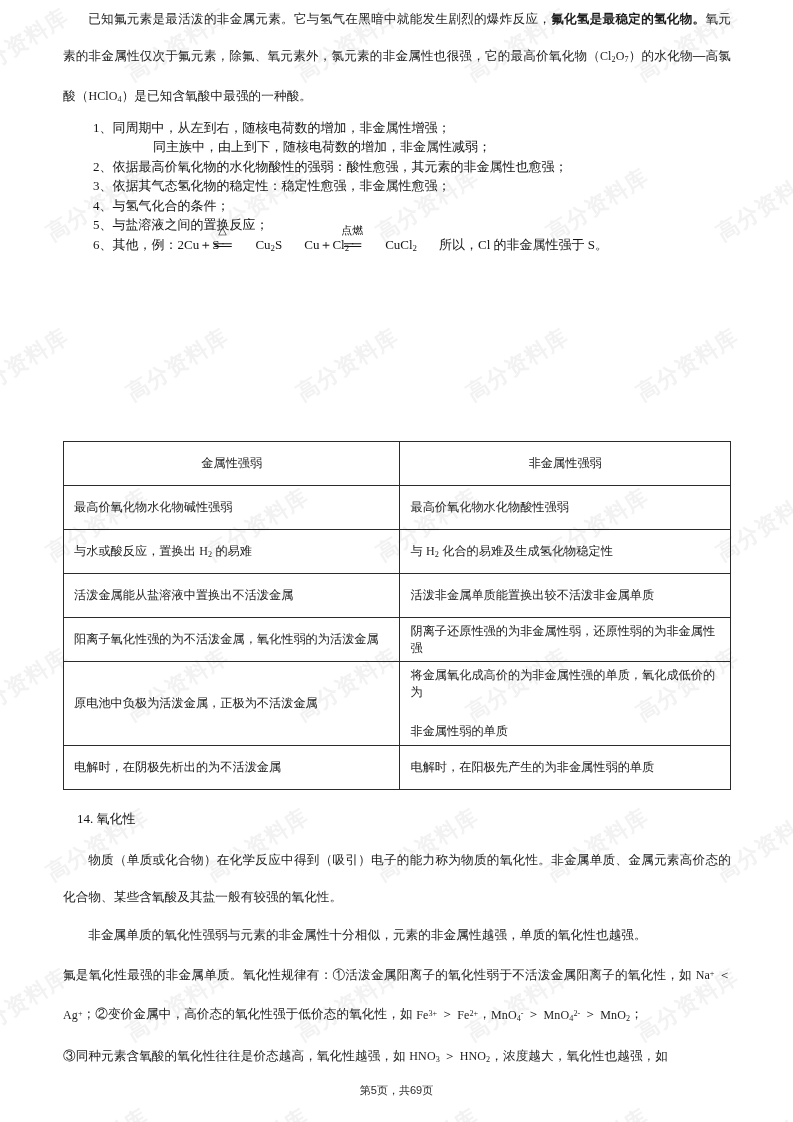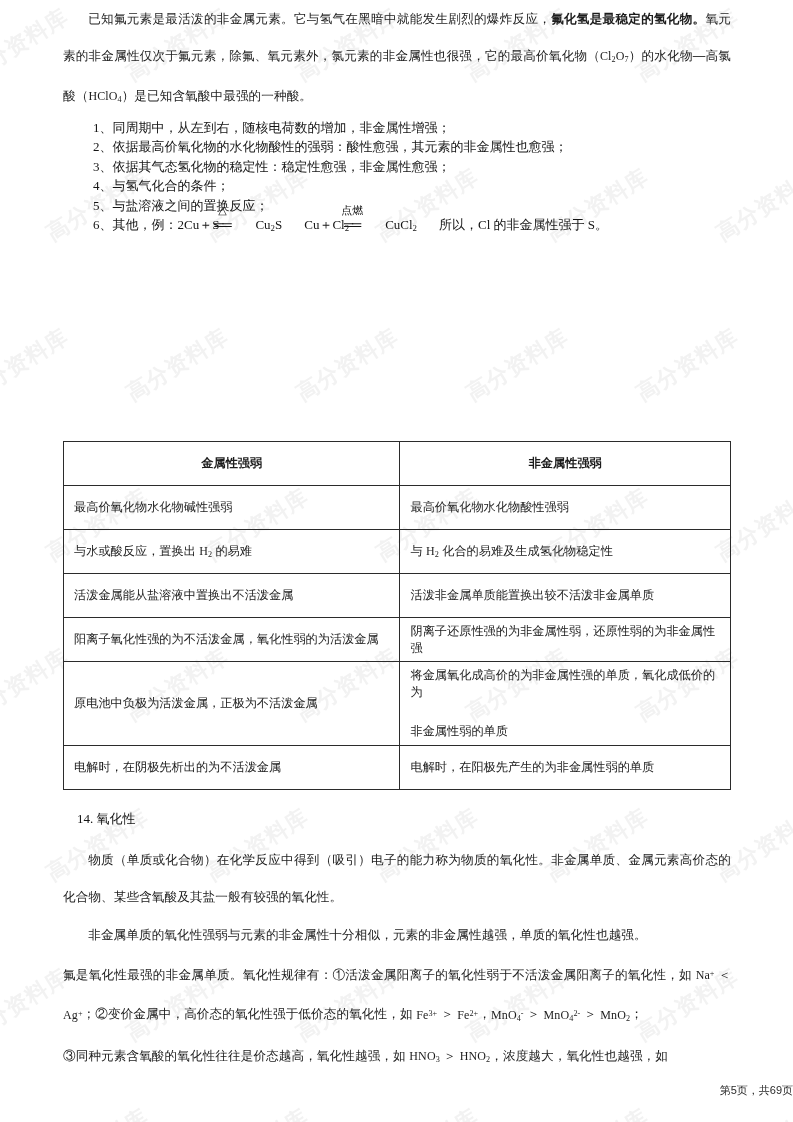--- a/index.html
+++ b/index.html
@@ -129,21 +129,21 @@
   table.cmp td, table.cmp th {
     border: 1px solid #2b2b2b;
     padding: 0 10px;
     vertical-align: middle;
     font-weight: 400;
     background: transparent;
   }
   table.cmp th {
     text-align: center;
     height: 44px;
-    font-weight: 700;
+    font-weight: 400;
   }
   table.cmp td { height: 44px; text-align: left; }
   table.cmp td.tall { height: 84px; }
   table.cmp td.tall .l2 { display:block; margin-top: 22px; }
   table.cmp col.c1 { width: 337px; }
   table.cmp col.c2 { width: 331px; }
 
   
   .sec-head {
     font-family: "Liberation Serif", serif;
@@ -151,21 +151,21 @@
     color: #141414;
   }
   .sec-head .cn { font-family: "Liberation Sans", sans-serif; font-size: 13px; }
 
   
   .footer {
     position: absolute;
     left: 0;
     top: 1083px;
     width: 793px;
-    text-align: right;
+    text-align: center;
     font-family: "Liberation Sans", sans-serif;
     font-size: 11px;
     color: #2a2a2a;
     z-index: 3;
   }
 </style>
 </head>
 <body>
 
 <div id="watermark-layer">
@@ -216,20 +216,21 @@
   <div class="content">
 
 
     <p class="body indent" style="margin-top:1px;">
       <span>已知氟元素是最活泼的非金属元素。它与氢气在黑暗中就能发生剧烈的爆炸反应，</span><span class="bold">氟化氢是最稳定的氢化物。</span><span>氧元素的非金属性仅次于氟元素，除氟、氧元素外，氯元素的非金属性也很强，它的最高价氧化物（</span><span class="sci"><span>Cl</span><sub>2</sub><span>O</span><sub>7</sub></span><span>）的水化物—高氯酸（</span><span class="sci"><span>HClO</span><sub>4</sub></span><span>）是已知含氧酸中最强的一种酸。</span>
     </p>
 
     <ol class="rules" style="">
       <li>
         <span>1、</span><span>同周期中，从左到右，随核电荷数的增加，非金属性增强；</span>
+        <span class="sub-line">同主族中，由上到下，随核电荷数的增加，非金属性减弱；</span>
       </li>
       <li>
         <span>2、</span><span>依据最高价氧化物的水化物酸性的强弱：酸性愈强，其元素的非金属性也愈强；</span>
       </li>
       <li>
         <span>3、</span><span>依据其气态氢化物的稳定性：稳定性愈强，非金属性愈强；</span>
       </li>
       <li>
         <span>4、</span><span>与氢气化合的条件；</span>
       </li>

